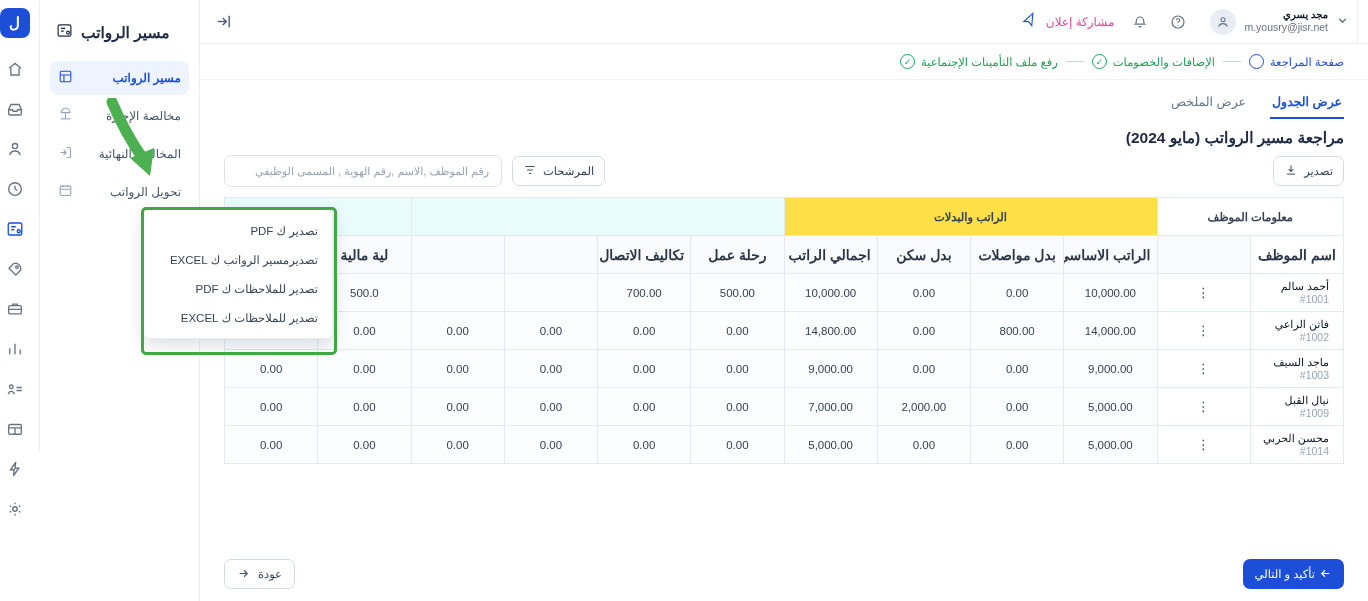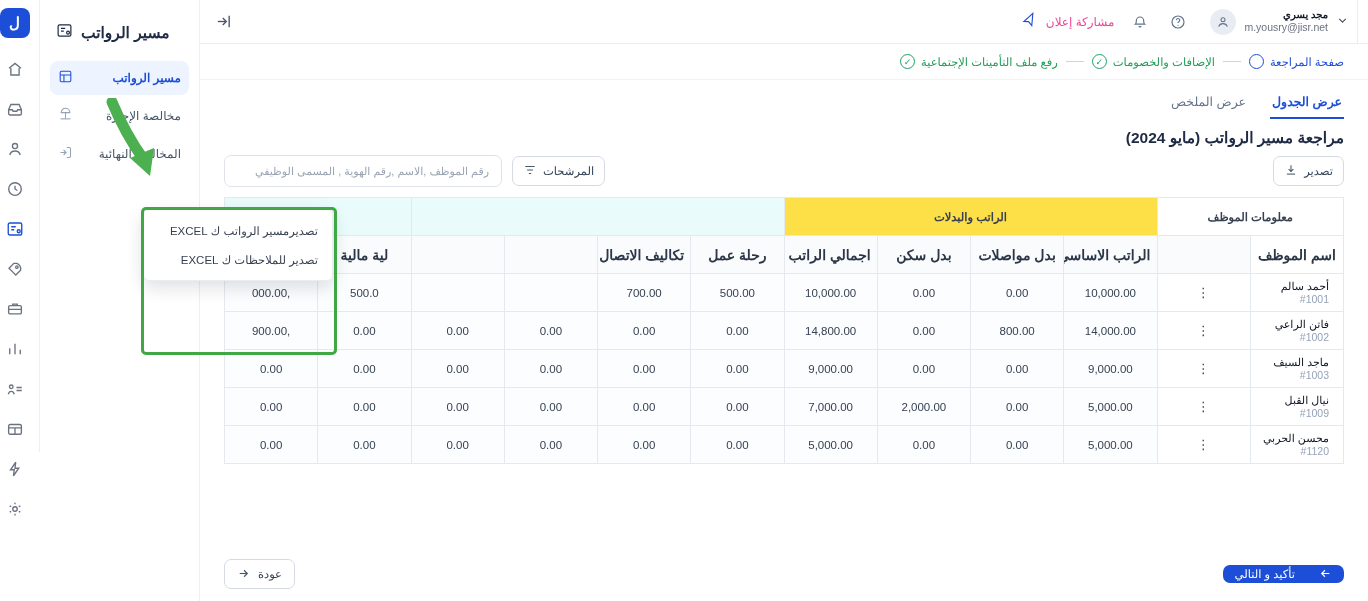--- a/index.html
+++ b/index.html
@@ -259,22 +259,22 @@
 
   
   .footer {
     height: 54px;
     display: flex; align-items: center; justify-content: space-between;
     flex-direction: row;
     padding: 0 24px;
     background: #fff;
   }
   .btn-primary {
-    display: flex; align-items: center; gap: 24px; flex-direction: row-reverse;
-    height: 18px; padding: 0 12px;
+    display: flex; align-items: center; gap: 4px; flex-direction: row-reverse;
+    height: 30px; padding: 0 12px;
     background: #1d4ed8; color: #fff;
     border: 0; border-radius: 7px;
     font-size: 11.5px; cursor: pointer;
     font-family: "Liberation Sans", sans-serif;
   }
   .btn-primary svg { width: 13px; height: 13px; }
   .btn-back {
     display: flex; align-items: center; gap: 8px; flex-direction: row;
     height: 30px; padding: 0 12px;
     border: 1px solid #d6dbe3; border-radius: 7px; background: #fff;
@@ -522,21 +522,21 @@
             <td>0.00</td>
             <td>0.00</td>
             <td>0.00</td>
             <td>0.00</td>
             <td>0.00</td>
             <td>0.00</td>
           </tr>
           <tr>
             <td class="name-cell">
               <div class="emp-name-txt">محسن الحربي</div>
-              <div class="emp-id-txt">#1120</div>
+              <div class="emp-id-txt">#1014</div>
             </td>
             <td class="kebab">⋮</td>
             <td>5,000.00</td>
             <td>0.00</td>
             <td>0.00</td>
             <td>5,000.00</td>
             <td>0.00</td>
             <td>0.00</td>
             <td>0.00</td>
             <td>0.00</td>
@@ -562,21 +562,23 @@
         <span>
           <svg viewBox="0 0 24 24" fill="none" stroke="currentColor" stroke-width="2">
               <path d="M5 12h14"></path>
               <path d="M13 6l6 6-6 6"></path>
             </svg>
         </span>
       </button>
     </div>
 
     <div class="export-menu">
+      <div class="mi">تصدير ك PDF</div>
       <div class="mi">تصديرمسير الرواتب ك EXCEL</div>
+      <div class="mi">تصدير للملاحظات ك PDF</div>
       <div class="mi">تصدير للملاحظات ك EXCEL</div>
     </div>
 
     <div class="anno-box"></div>
     <svg class="anno-arrow" viewBox="0 0 64 86">
       <path d="M8 4 C18 28, 30 48, 40 62" stroke="#4caf50" stroke-width="11" fill="none" stroke-linecap="round"></path>
       <path d="M26 60 L46 78 L50 50 Z" fill="#4caf50"></path>
     </svg>
   </div>
 
@@ -617,20 +619,29 @@
       <span>
         <svg viewBox="0 0 24 24" fill="none" stroke="currentColor" stroke-width="1.7">
             <path d="M14 4h4a2 2 0 0 1 2 2v12a2 2 0 0 1-2 2h-4"></path>
             <path d="M9 8l4 4-4 4"></path>
             <path d="M13 12H4"></path>
           </svg>
       </span>
       <span class="s-label">المخالصة النهائية</span>
     </div>
 
+    <div class="sidebar-item">
+      <span>
+        <svg viewBox="0 0 24 24" fill="none" stroke="currentColor" stroke-width="1.7">
+            <rect x="3.5" y="5" width="17" height="15" rx="2"></rect>
+            <path d="M3.5 10h17M8 3.5v3M16 3.5v3"></path>
+          </svg>
+      </span>
+      <span class="s-label">تحويل الرواتب</span>
+    </div>
   </div>
 
   <div class="icon-rail">
     <div class="rail-logo">ل</div>
 
     <div class="rail-icon">
       <svg viewBox="0 0 24 24" fill="none" stroke="currentColor" stroke-width="1.8">
           <path d="M4 11l8-6.5 8 6.5"></path>
           <path d="M6.5 10.5V20h11v-9.5"></path>
         </svg>

